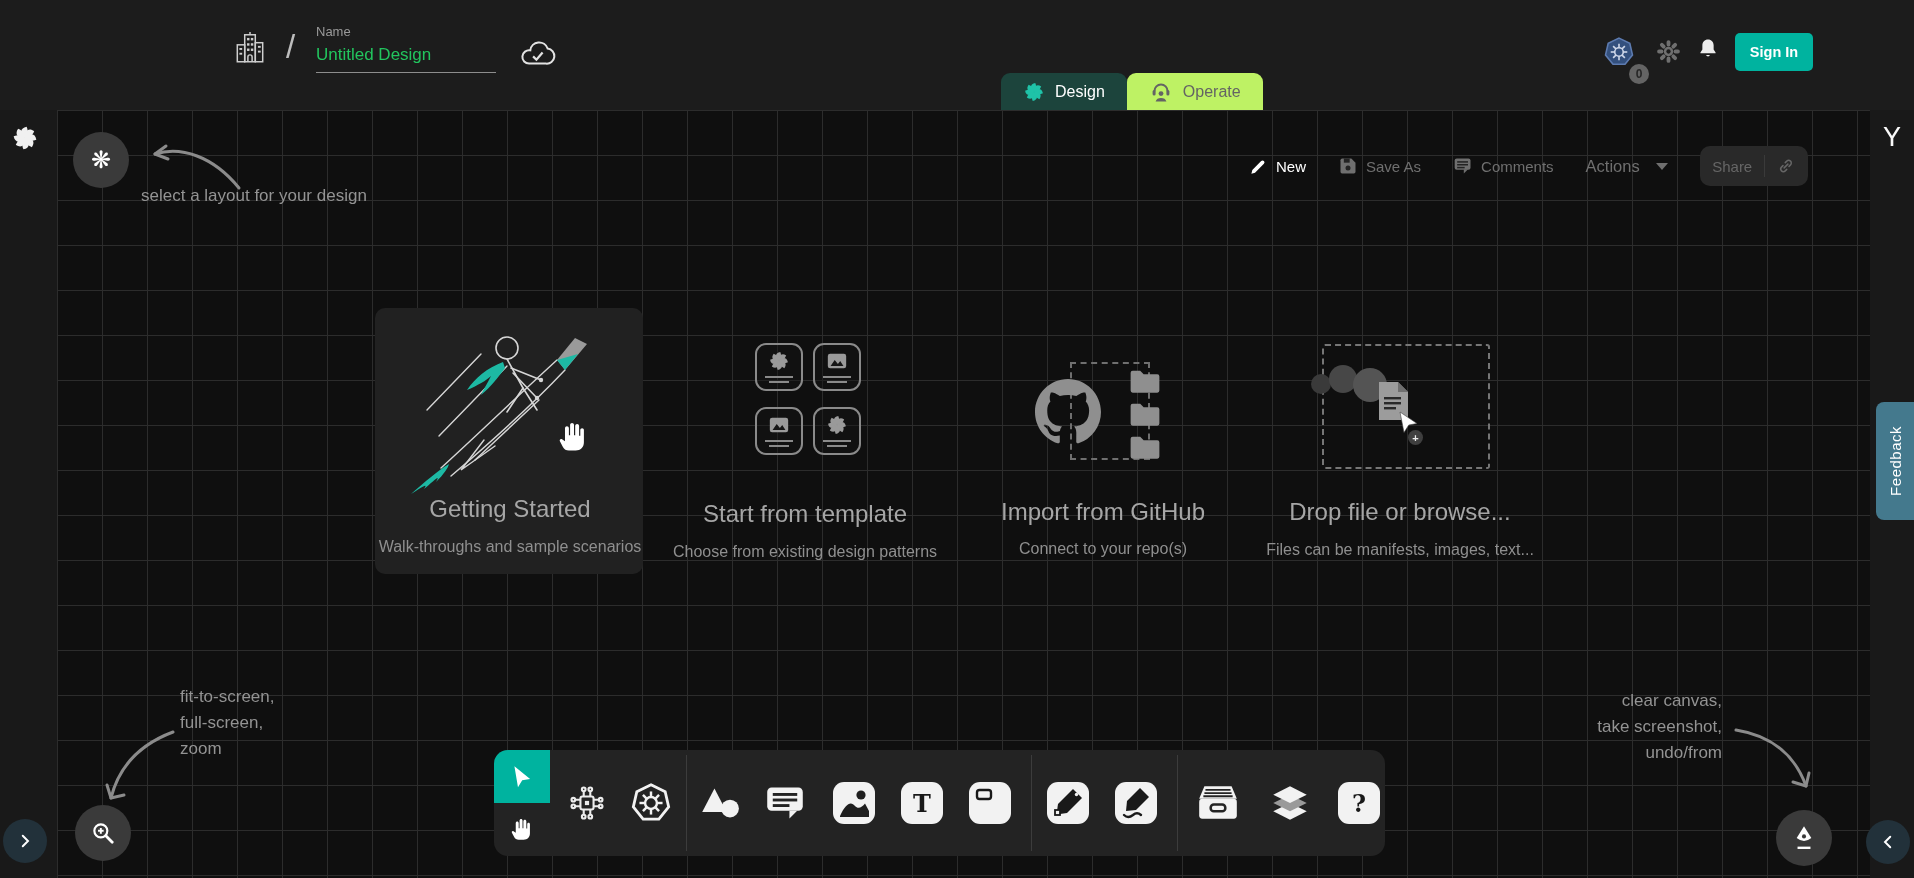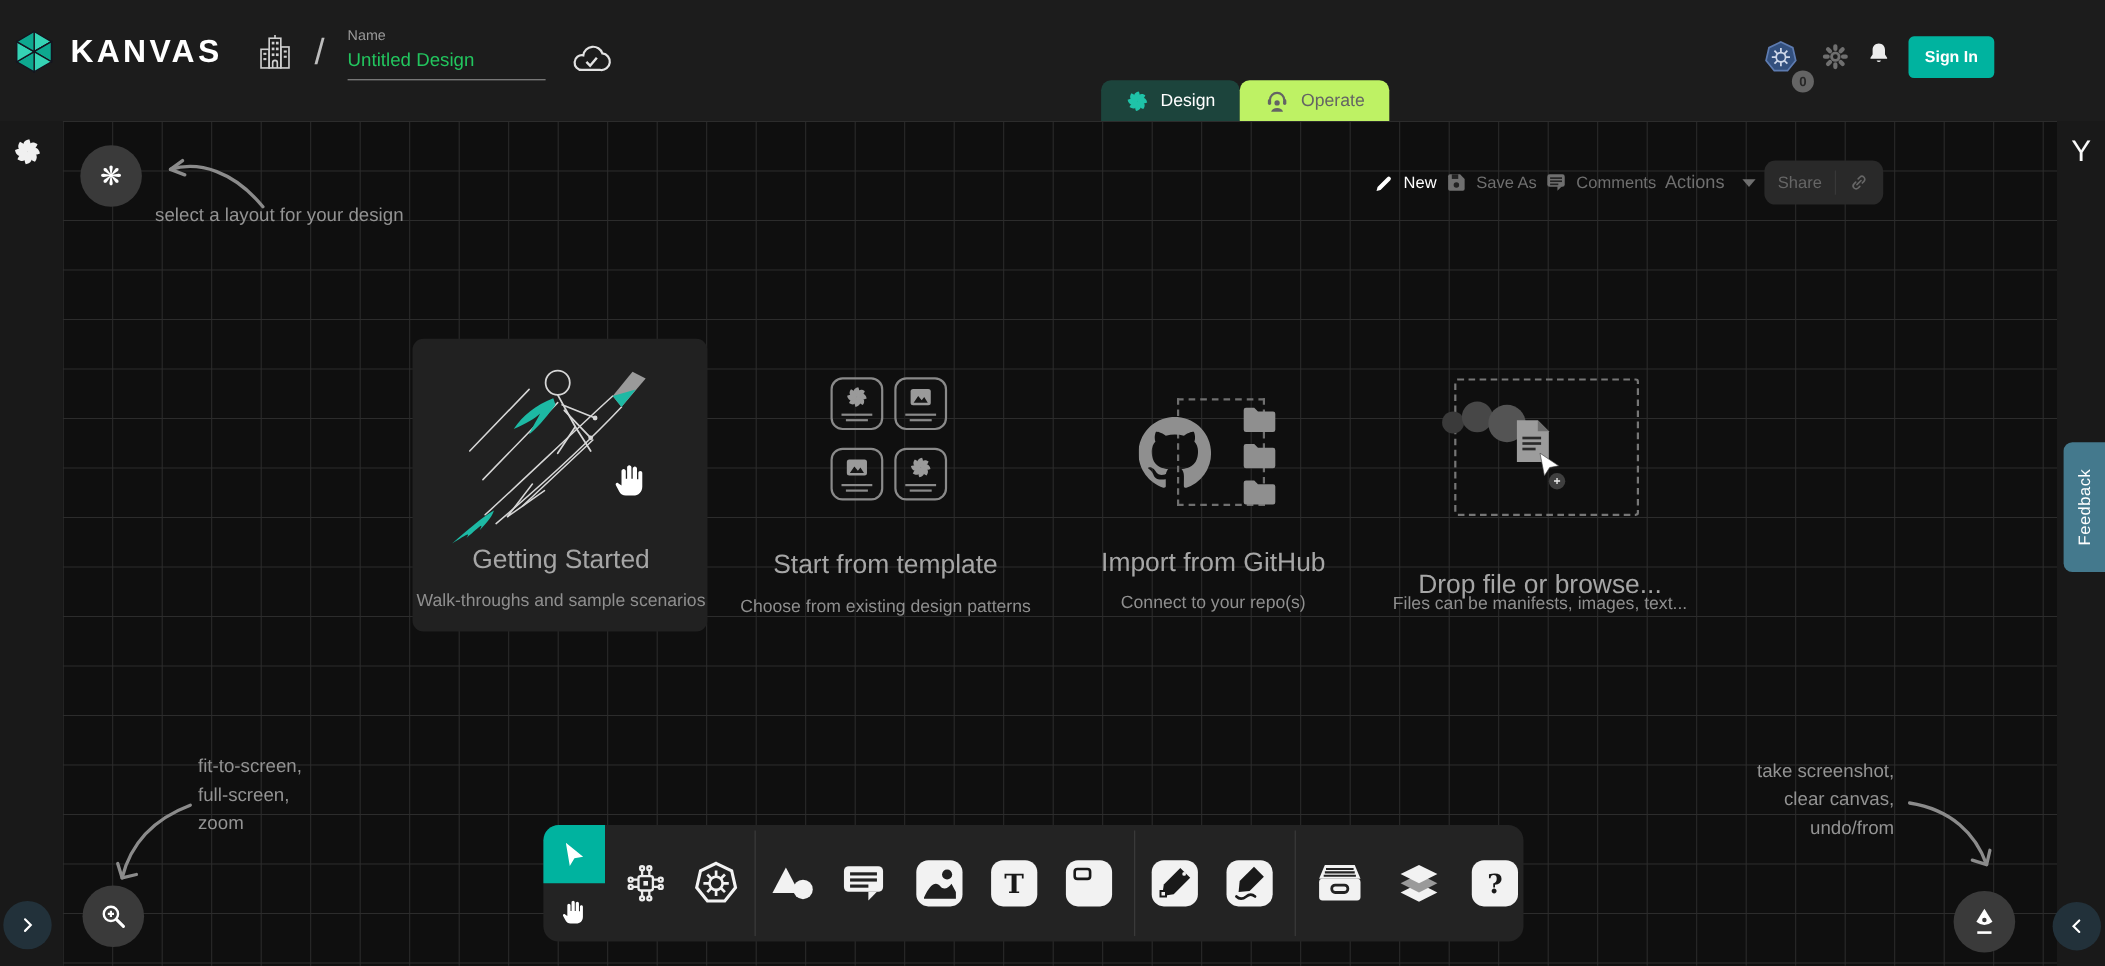--- a/index.html
+++ b/index.html
@@ -44,21 +44,21 @@
   .y-icon { position:absolute; left:0; top:12px; width:44px; text-align:center; color:#fafafa;
     font-size:27px; font-weight:400; }
 
   
   .canvas { position:absolute; left:57px; top:108px; width:1813px; height:770px; background:#0f0f0f;
     border-top:2px solid #1b5f55;
     background-image: linear-gradient(#2c2c2c 1px, transparent 1px), linear-gradient(90deg,#2c2c2c 1px, transparent 1px);
     background-size:45px 45px; z-index:10; }
 
   
-  .cv-toolbar { position:absolute; left:1192px; top:36px; height:40px; display:flex; align-items:center; gap:8px; }
+  .cv-toolbar { position:absolute; left:1192px; top:36px; height:40px; display:flex; align-items:center; gap:32px; }
   .cv-item { display:flex; align-items:center; gap:8px; font-size:15px; color:#6f6f6f; cursor:pointer; white-space:nowrap; }
   .cv-item.bright { color:#fff; }
   .caret { width:0; height:0; border-left:6px solid transparent; border-right:6px solid transparent;
     border-top:7px solid #6f6f6f; margin-left:8px; }
   .share-btn { width:108px; height:40px; background:#292929; border-radius:10px; display:flex;
     align-items:center; justify-content:center; gap:12px; color:#666; font-size:15px; cursor:pointer; }
   .share-div { width:1px; height:22px; background:#3a3a3a; }
 
   
   .layout-btn { position:absolute; left:16px; top:22px; width:56px; height:56px; border-radius:50%;
@@ -152,34 +152,20 @@
       <path fill="currentColor" d="M8 0C3.58 0 0 3.58 0 8c0 3.54 2.29 6.53 5.47 7.59.4.07.55-.17.55-.38 0-.19-.01-.82-.01-1.49-2.01.37-2.53-.49-2.69-.94-.09-.23-.48-.94-.82-1.13-.28-.15-.68-.52-.01-.53.63-.01 1.08.58 1.23.82.72 1.21 1.87.87 2.33.66.07-.52.28-.87.51-1.07-1.78-.2-3.64-.89-3.64-3.95 0-.87.31-1.59.82-2.15-.08-.2-.36-1.02.08-2.12 0 0 .67-.21 2.2.82.64-.18 1.32-.27 2-.27s1.36.09 2 .27c1.53-1.04 2.2-.82 2.2-.82.44 1.1.16 1.92.08 2.12.51.56.82 1.27.82 2.15 0 3.07-1.87 3.75-3.65 3.95.29.25.54.73.54 1.48 0 1.07-.01 1.93-.01 2.2 0 .21.15.46.55.38A8.01 8.01 0 0 0 16 8c0-4.42-3.58-8-8-8Z"></path>
     </symbol>
     <symbol id="sym-photo" viewBox="0 0 24 24">
       <rect x="2" y="4" width="20" height="16" rx="2.5" fill="currentColor"></rect>
       <path d="M5 17.5 l4.5-6.5 3.5 4.2 2.5-3.2 3.5 5.5Z" fill="#161616"></path>
     </symbol>
   </defs>
 </svg>
 
 <div class="header">
-  <div class="logo">
-    <svg width="42" height="42" viewBox="0 0 24 24">
-      <g stroke="#14141f" stroke-width="0.7">
-        <polygon points="12,12 12,1.5 21,6.8" fill="#35d3b4"></polygon>
-        <polygon points="12,12 21,6.8 21,17.2" fill="#0ea astonishing88"></polygon>
-        <polygon points="12,12 21,6.8 21,17.2" fill="#0ea88f"></polygon>
-        <polygon points="12,12 21,17.2 12,22.5" fill="#35d3b4"></polygon>
-        <polygon points="12,12 12,22.5 3,17.2" fill="#0ea88f"></polygon>
-        <polygon points="12,12 3,17.2 3,6.8" fill="#35d3b4"></polygon>
-        <polygon points="12,12 3,6.8 12,1.5" fill="#0ea88f"></polygon>
-      </g>
-    </svg>
-    <span class="logo-text">KANVAS</span>
-  </div>
 
   <div class="org-icon">
     <svg width="36" height="36" viewBox="0 0 34 34" fill="none" stroke="#cfcfcf" stroke-width="1.4">
       <line x1="17" y1="4.5" x2="17" y2="1.8"></line>
       <rect x="12" y="4.5" width="10" height="25.5"></rect>
       <rect x="5" y="14" width="7" height="16"></rect>
       <rect x="22" y="12" width="7" height="18"></rect>
       <g fill="#cfcfcf" stroke="none">
         <rect x="14.2" y="7.5" width="2.3" height="2.3"></rect>
           <rect x="17.8" y="7.5" width="2.3" height="2.3"></rect>
@@ -422,43 +408,43 @@
     <path d="M3 2 h19 l10 10 v28 H3 Z" fill="#9c9c9c"></path>
     <path d="M22 2 l10 10 h-10Z" fill="#6f6f6f"></path>
     <rect x="8" y="17" width="17" height="2.4" fill="#2a2a2a"></rect>
     <rect x="8" y="22" width="17" height="2.4" fill="#2a2a2a"></rect>
     <rect x="8" y="27" width="12" height="2.4" fill="#2a2a2a"></rect>
   </svg>
   <svg class="abs" style="left:1341px; top:300px;" width="22" height="24" viewBox="0 0 22 24">
     <path d="M2 2 L19 13.5 L10.8 15 L6 22.5 Z" fill="#fff" stroke="#444" stroke-width="0.6"></path>
   </svg>
   <div class="plus-badge">+</div>
-  <div class="card-title" style="left:1193px; top:388px;margin-top:20px;">Drop file or browse...</div>
+  <div class="card-title" style="left:1193px; top:388px;">Drop file or browse...</div>
   <div class="card-sub" style="left:1193px; top:431px;">Files can be manifests, images, text...</div>
 
   <div class="hint hint-bl">
     <div>fit-to-screen,</div>
     <div>full-screen,</div>
     <div>zoom</div>
   </div>
   <svg class="abs" style="left:40px; top:608px;" width="92" height="96" viewBox="0 0 92 96">
     <path d="M76 14 C44 26 22 48 14 80" fill="none" stroke="#8b8b8b" stroke-width="3" stroke-linecap="round"></path>
     <path d="M14 80 l-4-13 M14 80 l13-3" fill="none" stroke="#8b8b8b" stroke-width="3" stroke-linecap="round"></path>
   </svg>
   <div class="round-btn" style="left:18px; top:695px;">
     <svg width="26" height="26" viewBox="0 0 24 24">
       <circle cx="10" cy="10" r="6" fill="none" stroke="#fff" stroke-width="2"></circle>
       <path d="M14.6 14.6 L20.5 20.5" stroke="#fff" stroke-width="2.6" stroke-linecap="round"></path>
       <path d="M10 7.4 v5.2 M7.4 10 h5.2" stroke="#fff" stroke-width="1.8"></path>
     </svg>
   </div>
 
   <div class="hint hint-br">
+    <div>clear canvas,</div>
     <div>take screenshot,</div>
-    <div>clear canvas,</div>
     <div>undo/from</div>
   </div>
   <svg class="abs" style="left:1673px; top:610px;" width="92" height="82" viewBox="0 0 92 82">
     <path d="M6 10 C44 16 66 38 76 66" fill="none" stroke="#8b8b8b" stroke-width="3" stroke-linecap="round"></path>
     <path d="M76 66 l-13-4 M76 66 l3-13" fill="none" stroke="#8b8b8b" stroke-width="3" stroke-linecap="round"></path>
   </svg>
   <div class="round-btn" style="left:1719px; top:700px;">
     <svg width="26" height="28" viewBox="0 0 24 26">
       <path d="M12 2 L18.8 13 Q12 18.5 5.2 13 Z" fill="#fff"></path>
       <circle cx="12" cy="11.5" r="1.9" fill="#3a3a3a"></circle>

